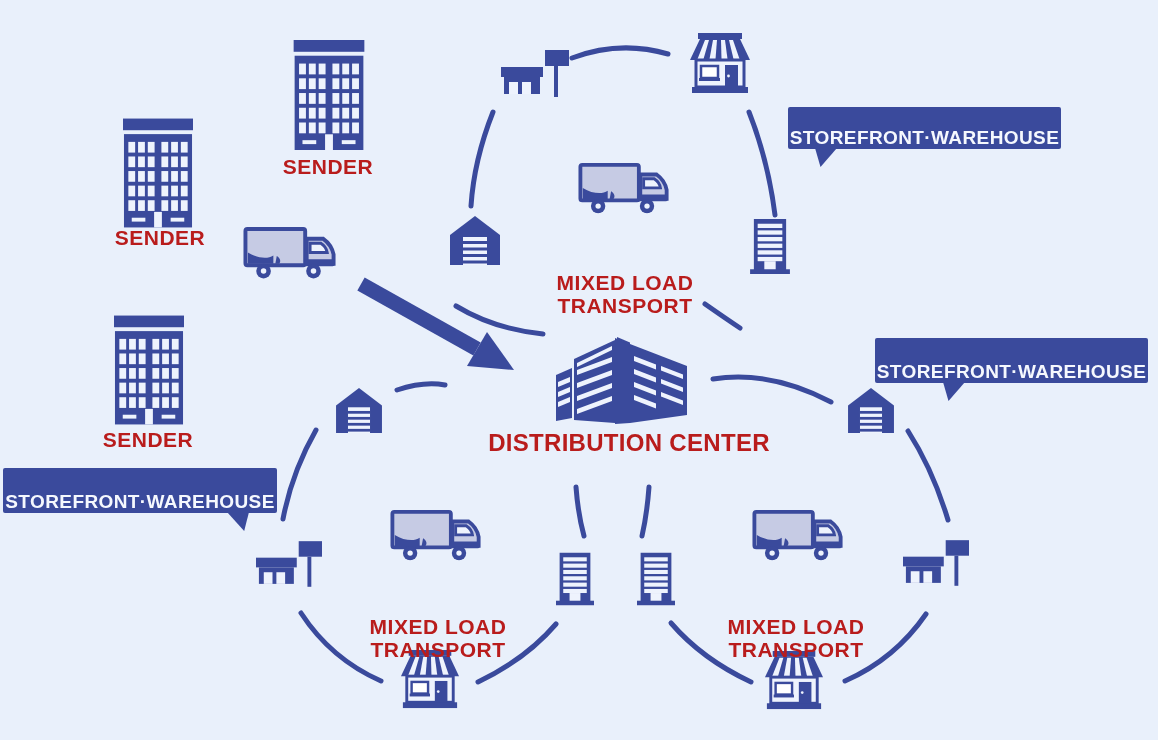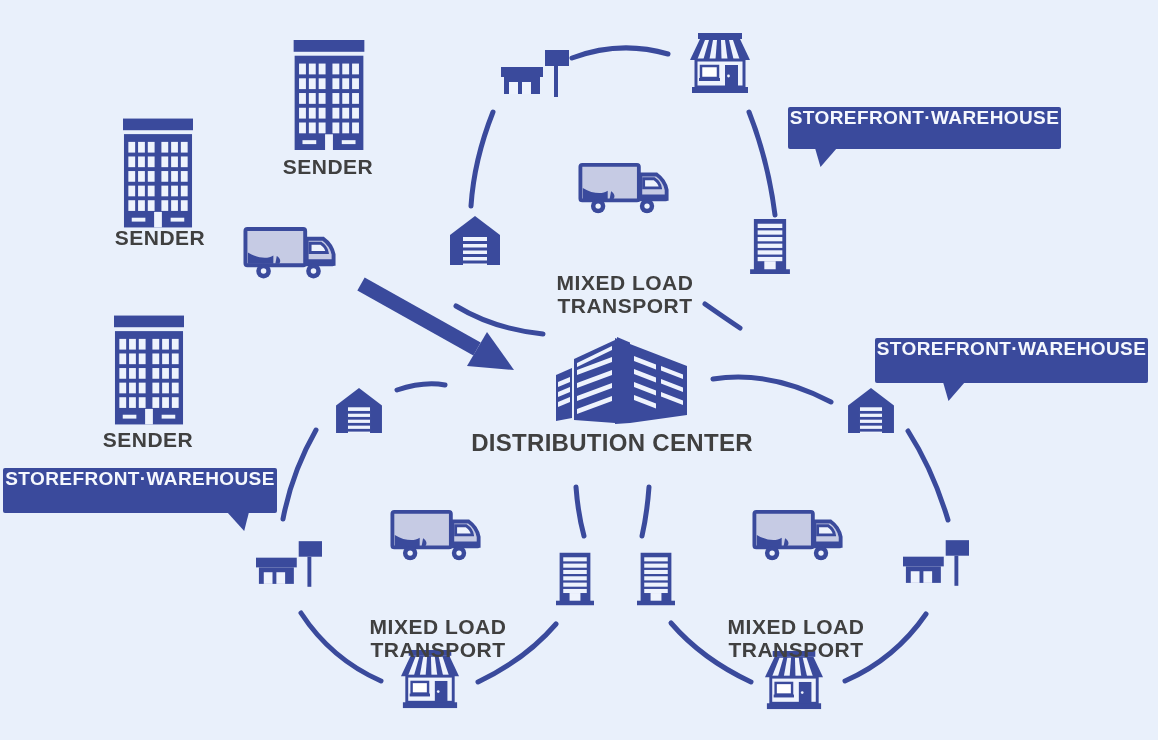--- a/index.html
+++ b/index.html
@@ -2,29 +2,29 @@
 <html><head>
 <meta charset="utf-8">
 <style>
   html,body { margin:0; padding:0; background:#e9f0fb; }
   .stage {
     position:relative; width:1158px; height:740px; overflow:hidden;
     background:#e9f0fb; font-family:"Liberation Sans", sans-serif;
   }
   svg.layer { position:absolute; left:0; top:0; width:1158px; height:740px; display:block; }
   .lbl {
-    position:absolute; color:#404040; font-weight:bold; text-align:center;
+    position:absolute; color:#b91c1c; font-weight:bold; text-align:center;
     letter-spacing:.5px; line-height:23px; user-select:none;
   }
   .lbl.sender { width:100px; font-size:21px; }
   .lbl.route  { width:170px; font-size:21px;margin-top:48px; }
   .lbl.dc     { width:300px; font-size:24px; letter-spacing:.3px; line-height:26px; }
   .callout {
     position:absolute; background:#3a4a9c; color:#f5f8fe; font-weight:bold;
-    font-size:19px; letter-spacing:.4px; display:flex; align-items:flex-start;
+    font-size:19px; letter-spacing:.4px; display:flex; align-items:flex-end;
     justify-content:center; border-radius:2px; white-space:nowrap;
   }
   .callout .tail {
     position:absolute; top:100%; width:22px; height:19px; background:#3a4a9c;
     margin-top:-1px;
   }
   .tail.down-left  { clip-path:polygon(0 0, 100% 0, 25% 100%); }
   .tail.down-right { clip-path:polygon(0 0, 100% 0, 78% 100%); }
 </style>
 </head>
@@ -232,21 +232,21 @@
   </div>
   <div class="lbl route" style="left:353px; top:567px;">
     <div>MIXED LOAD</div>
     <div>TRANSPORT</div>
   </div>
   <div class="lbl route" style="left:711px; top:567px;">
     <div>MIXED LOAD</div>
     <div>TRANSPORT</div>
   </div>
 
-  <div class="lbl dc" style="left:462px; top:430px;">DISTRIBUTION CENTER</div>
+  <div class="lbl dc" style="left:479px; top:430px;">DISTRIBUTION CENTER</div>
 
   <div class="callout" style="left:788px; top:107px; width:273px; height:42px;">
     <span>STOREFRONT·WAREHOUSE</span>
     <span class="tail down-left" style="left:27px;"></span>
   </div>
   <div class="callout" style="left:875px; top:338px; width:273px; height:45px;">
     <span>STOREFRONT·WAREHOUSE</span>
     <span class="tail down-left" style="left:68px;"></span>
   </div>
   <div class="callout" style="left:3px; top:468px; width:274px; height:45px;">

